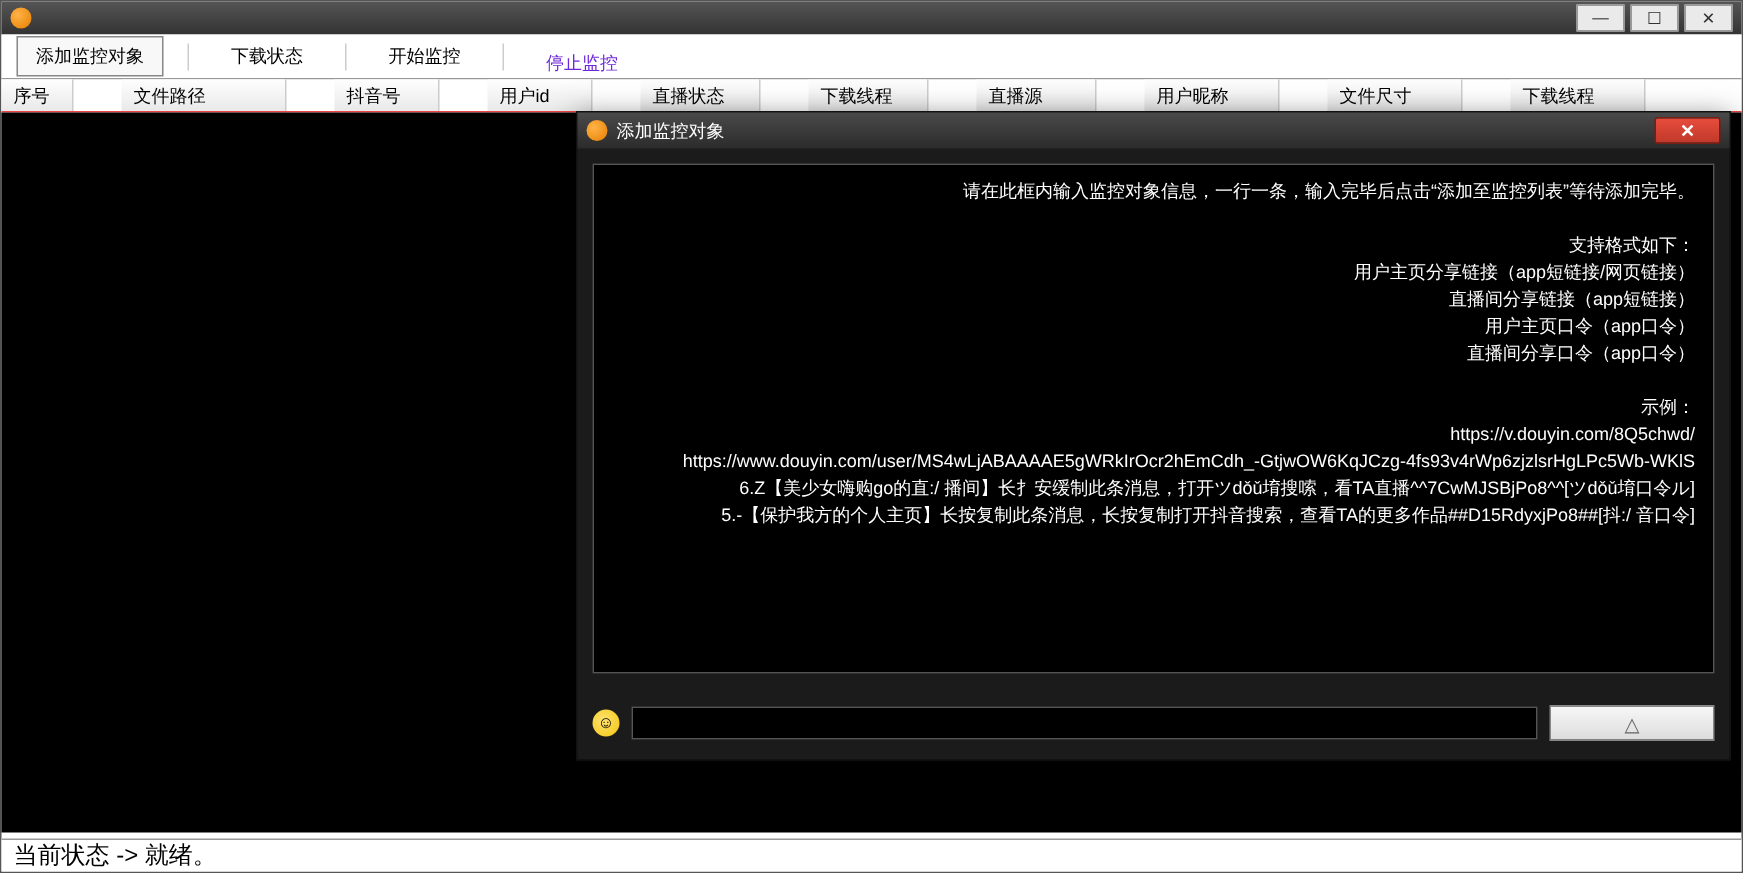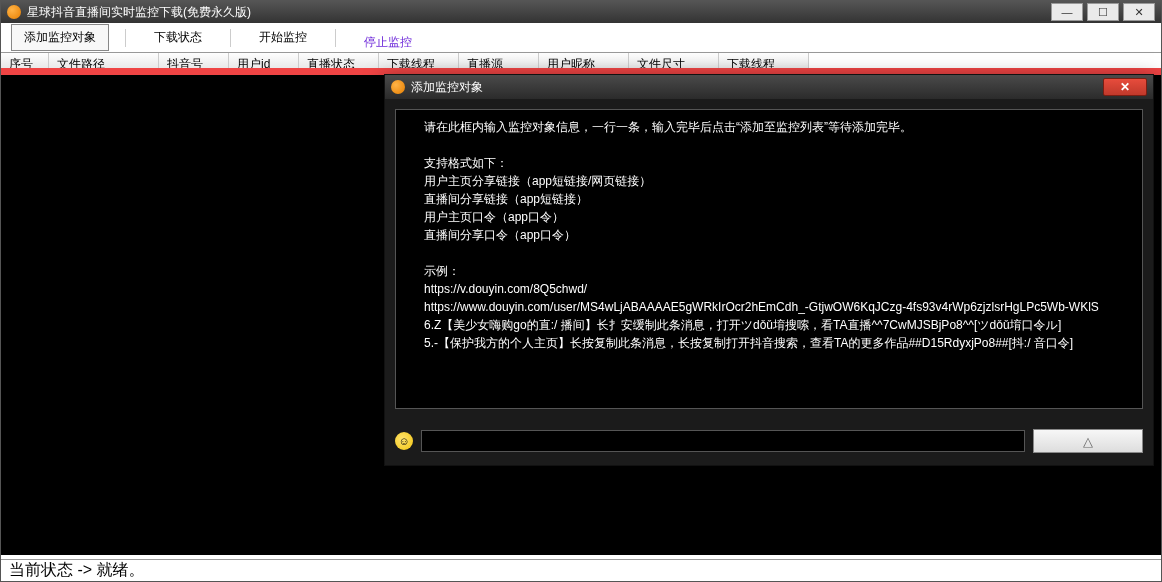--- a/index.html
+++ b/index.html
@@ -12,50 +12,49 @@
 .main-titlebar .spacer { flex: 1; }
 .win-btns { display: flex; gap: 0; }
 .win-btn { width: 32px; height: 18px; border: 1px solid #999; background: #eaeaea; display: flex; align-items: center; justify-content: center; font-size: 11px; color: #333; margin-left: 4px; }
 
 .toolbar { height: 30px; background: #fff; border-bottom: 1px solid #999; display: flex; align-items: center; padding: 0 10px; gap: 16px; }
 .tool-btn { padding: 4px 12px; font-size: 12px; color: #000; background: transparent; border: none; cursor: pointer; }
 .tool-btn.outlined { border: 1px solid #888; background: #f8f8f8; }
 .tool-btn.disabled { color: #6d28d9; margin-top: 10px; }
 .tool-sep { width: 1px; height: 18px; background: #ccc; }
 
-.cols { height: 22px; background: #fff; border-bottom: 7px solid #ef4444; display: flex; align-items: stretch; font-size: 12px; }
+.cols { height: 22px; background: #fff; border-bottom: 1px solid #ef4444; display: flex; align-items: stretch; font-size: 12px; gap: 32px; }
 .col-h { padding: 3px 8px; border-right: 1px solid #ccc; background: linear-gradient(to bottom,#fefefe,#e9e9e9); white-space: nowrap; overflow: hidden; }
 
 .grid-body { position: absolute; top: 74px; left: 0; right: 0; height: 480px; background: #000; }
 
 .status-bar { position: absolute; left: 0; right: 0; bottom: 0; height: 22px; background: #fff; border-top: 1px solid #999; font-size: 16px; display: flex; align-items: center; padding: 0 8px; }
 
 
 .dialog { position: absolute; top: 74px; left: 384px; width: 770px; border: 1px solid #111; background: #1b1b1b; box-shadow: 0 4px 18px rgba(0,0,0,0.5); }
 .dlg-titlebar { height: 24px; background: linear-gradient(to bottom,#4a4a4a,#2b2b2b); display: flex; align-items: center; padding: 0 6px; color: #fff; font-size: 12px; }
 .dlg-titlebar .icon-ball { width: 14px; height: 14px; border-radius: 50%; background: radial-gradient(circle at 35% 35%, #ffb347, #e67e00); margin-right: 6px; }
 .dlg-titlebar .spacer { flex: 1; }
 .dlg-close { width: 44px; height: 18px; background: linear-gradient(to bottom,#e74c3c,#c0392b); border: 1px solid #7a1d12; border-radius: 2px; color: #fff; display: flex; align-items: center; justify-content: center; font-size: 12px; font-weight: bold; }
 
 .dlg-body { padding: 10px; }
-.dlg-textarea { width: 100%; height: 300px; background: #000; color: #fff; border: 1px solid #555; font-size: 12px; padding: 8px 28px; line-height: 1.5; resize: none; outline: none; font-family: inherit; white-space: pre-wrap; }
+.dlg-textarea { width: 100%; height: 340px; background: #000; color: #fff; border: 1px solid #555; font-size: 12px; padding: 8px 12px; line-height: 1.5; resize: none; outline: none; font-family: inherit; white-space: pre-wrap; text-align: right; }
 
 .dlg-footer { display: flex; align-items: center; gap: 8px; padding: 6px 10px 12px 10px; }
 .emoji-icon { width: 18px; height: 18px; border-radius: 50%; background: radial-gradient(circle at 40% 40%, #ffe36e, #f1c40f); display: flex; align-items: center; justify-content: center; font-size: 11px; }
 .dlg-input { flex: 1; height: 22px; background: #000; border: 1px solid #555; color: #fff; font-size: 12px; padding: 0 6px; }
 .dlg-submit { width: 110px; height: 24px; background: linear-gradient(to bottom,#f7f7f7,#ddd); border: 1px solid #888; display: flex; align-items: center; justify-content: center; color: #666; font-size: 13px; }
 </style>
 </head>
 <body>
 
 <div class="main-window">
 
   <div class="main-titlebar">
     <div class="icon-ball"></div>
-    <div>星球抖音直播间实时监控下载(免费永久版)</div>
     <div class="spacer"></div>
     <div class="win-btns">
       <div class="win-btn">—</div>
       <div class="win-btn">☐</div>
       <div class="win-btn">✕</div>
     </div>
   </div>
 
   <div class="toolbar">
     <button class="tool-btn outlined">添加监控对象</button>

